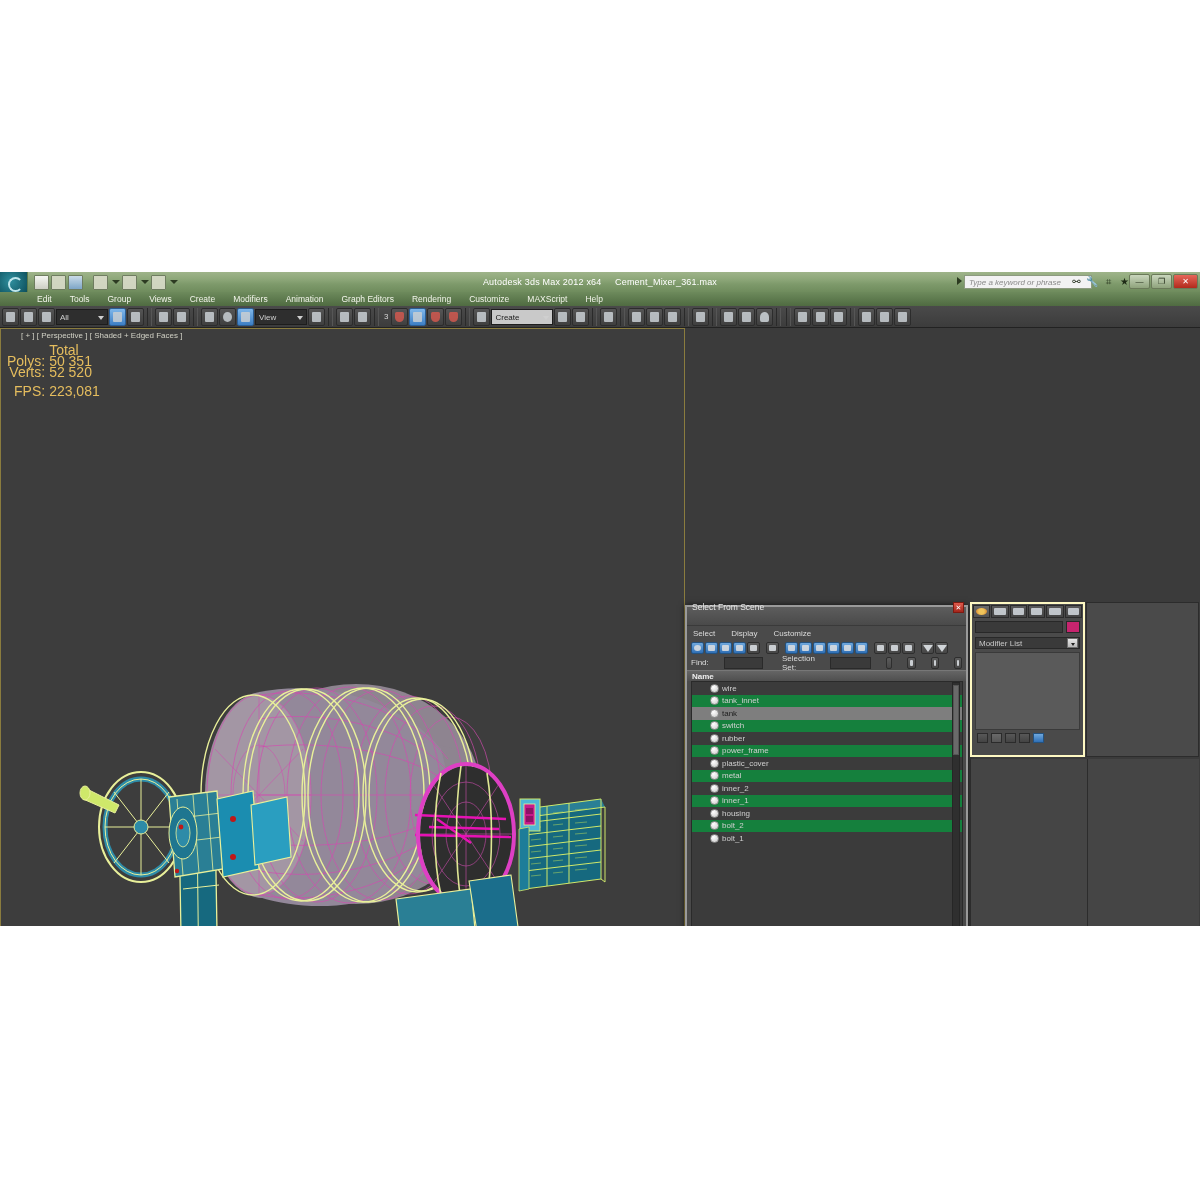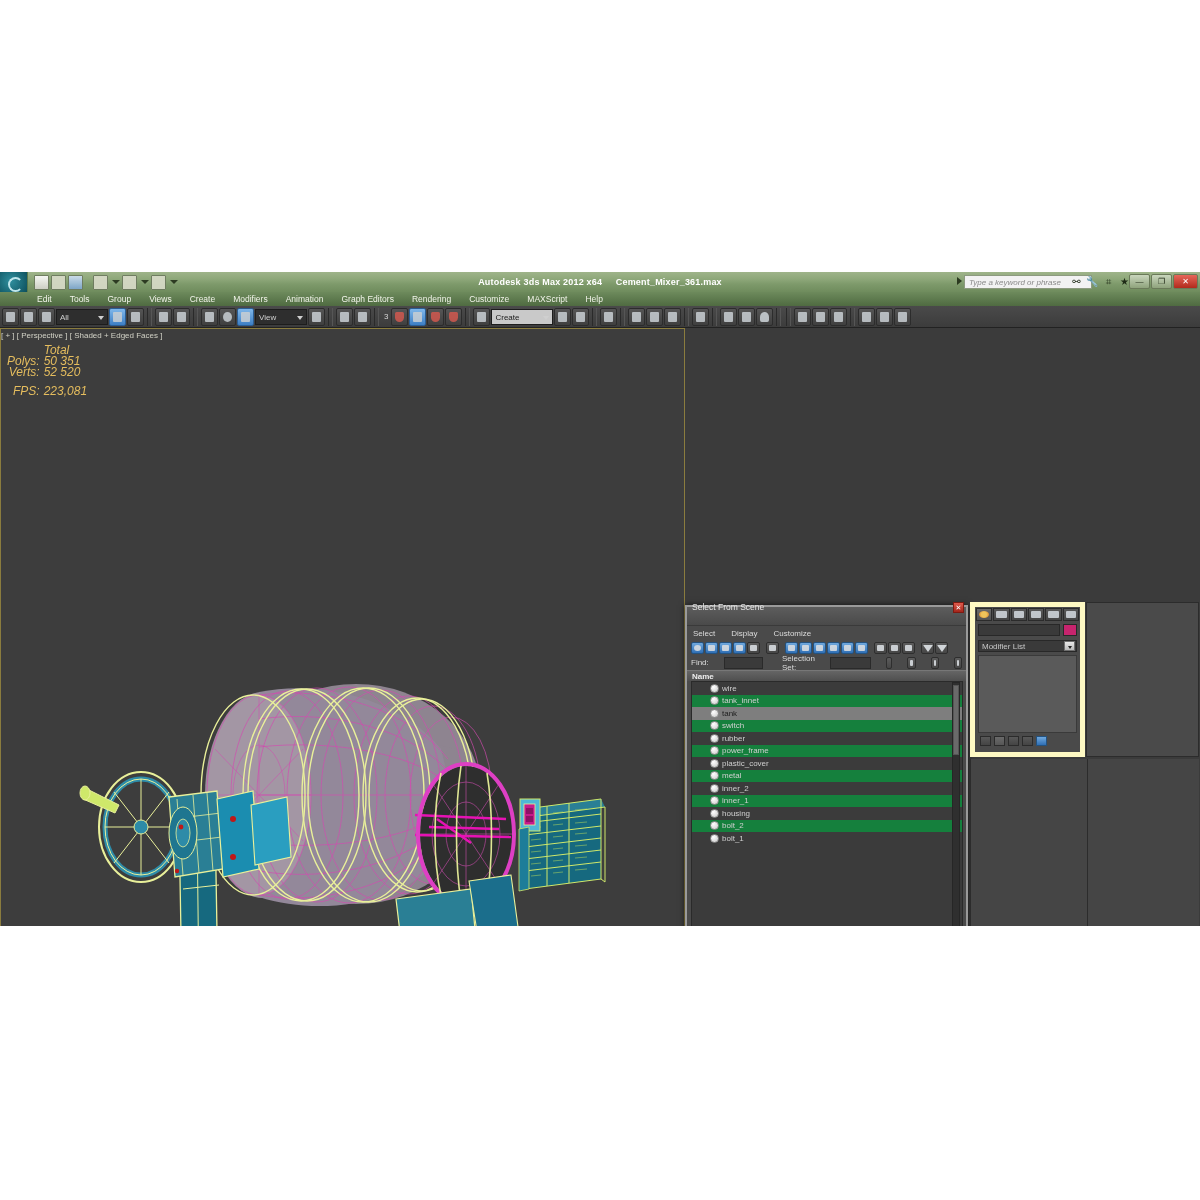--- a/index.html
+++ b/index.html
@@ -23,21 +23,21 @@
   .qat { display:flex; align-items:center; gap:2px; padding-left:6px; }
   .qicon { width:15px; height:15px; background:#d8dbc8; border:1px solid #6d7a5f; border-radius:1px;
      opacity:.92; }
   .qicon.f { background:linear-gradient(#fdfdfd,#d4d4cc); }
   .qicon.s { background:linear-gradient(#cfe0f2,#7fa8d0); }
   .qsep { width:6px; }
   .qarrow { width:0;height:0;border-left:4px solid transparent;border-right:4px solid transparent;
      border-top:4px solid #2d3a22; margin-left:2px; }
   .apptitle { position:absolute; left:0; right:0; text-align:center; font-size:9px; color:#ffffff;
      letter-spacing:.2px; pointer-events:none; }
-  .apptitle b { font-weight:bold; }
+  .apptitle b { font-weight:normal; }
   .searchbox { position:absolute; right:108px; top:3px; width:128px; height:14px;
      background:#f2f2f2; border:1px solid #8d9a80; display:flex; align-items:center; }
   .searchbox span { font-size:8px; font-style:italic; color:#8a8a8a; padding-left:4px; }
   .sbarrow { position:absolute; right:238px; top:5px; width:0;height:0;
      border-top:4px solid transparent;border-bottom:4px solid transparent;border-left:5px solid #2b3a20; }
   .ticons { position:absolute; right:40px; top:3px; display:flex; gap:3px; align-items:center; }
   .ticon { width:13px; height:14px; color:#1e2a16; font-size:10px; text-align:center; line-height:14px; }
   .wbtns { position:absolute; right:2px; top:2px; display:flex; gap:1px; }
   .wbtn { width:21px; height:15px; border:1px solid #6a7a59; border-radius:2px;
      background:linear-gradient(#c9d6bd,#8fa37c); font-size:8px; color:#1b2412; text-align:center;
@@ -64,23 +64,23 @@
   .tbsel { width:52px; height:16px; background:#2e2e2e; border:1px solid #1d1d1d; color:#cfcfcf;
      font-size:8px; line-height:15px; padding-left:3px; position:relative; }
   .tbsel:after { content:""; position:absolute; right:3px; top:6px; width:0;height:0;
      border-left:3px solid transparent;border-right:3px solid transparent;border-top:4px solid #cfcfcf; }
   .tbsel.cssel { width:62px; background:#c9c9c9; color:#1a1a1a; }
   .tbnum { font-size:8px; color:#d6d6d6; padding:0 2px; }
 
   
   .viewport { position:absolute; left:0; top:56px; width:685px; height:812px;
      background:#3d3d3d; border:1px solid #8a7c3e; overflow:hidden; }
-  .vplabel { position:absolute; left:0; top:2px; font-size:8px; color:#d2d2c6; }
+  .vplabel { position:absolute; left:20px; top:2px; font-size:8px; color:#d2d2c6; }
   .stats { position:absolute; left:6px; top:16px; font-size:8px; color:#e5bd5e; line-height:11px; }
-  .stats table { border-collapse:collapse; font-size:12px; color:#e5bd5e;font-style:italic; }
+  .stats table { border-collapse:collapse; font-size:14px; color:#e5bd5e; }
   .stats td { padding:0 4px 0 0; }
   .stats td.lbl { text-align:right; width:34px; }
 
   
   .dlg { position:absolute; left:685px; top:333px; width:283px; height:586px;
      background:#4a4a4a; border:2px solid #9a9a9a; box-shadow:0 0 6px rgba(0,0,0,.7);
      display:flex; flex-direction:column; }
   .dlgtitle { height:14px; background:linear-gradient(#5d5d5d,#4a4a4a);
      display:flex; align-items:center; justify-content:space-between; padding:0 2px 18px 5px;
      border-bottom:1px solid #3a3a3a; }
@@ -115,21 +115,21 @@
      border:1px solid #8e8e8e; margin-right:3px; flex:none; }
   .lrow span { font-size:8px; color:#cfcfcf; }
   .lrow.sel span { color:#1d1d1d; }
   .vscroll { position:absolute; right:2px; top:0; bottom:0; width:8px; background:#2f2f2f;
      border:1px solid #262626; }
   .vthumb { position:absolute; left:0; right:0; top:2px; height:70px; background:#6a6a6a;
      border:1px solid #555; }
 
   
   .cmdpanel { position:absolute; left:970px; top:330px; width:115px; height:155px;
-     background:#4a4a4a; border:5px solid #fef9c3; }
+     background:#4a4a4a; border:2px solid #fef9c3; }
   .cptabs { display:flex; height:14px; gap:1px; padding:1px 1px 0 1px; }
   .cptab { flex:1; background:linear-gradient(#585858,#454545); border:1px solid #2b2b2b;
      position:relative; }
   .cptab.on { background:linear-gradient(#6a6a6a,#525252); }
   .cptab i { position:absolute; inset:2px; background:#cdd3d8; border-radius:1px; opacity:.9; }
   .cptab.sun i { background:radial-gradient(circle,#ffcf5a 40%,#e07b1c); border-radius:50%; }
   .cpname { display:flex; gap:3px; padding:3px 3px 0 3px; }
   .cpname .nfield { flex:1; height:12px; background:#3a3a3a; border:1px solid #282828; }
   .cpname .swatch { width:14px; height:12px; border:1px solid #282828; }
   .cpmod { margin:4px 3px 0 3px; height:12px; background:#3a3a3a; border:1px solid #282828;

